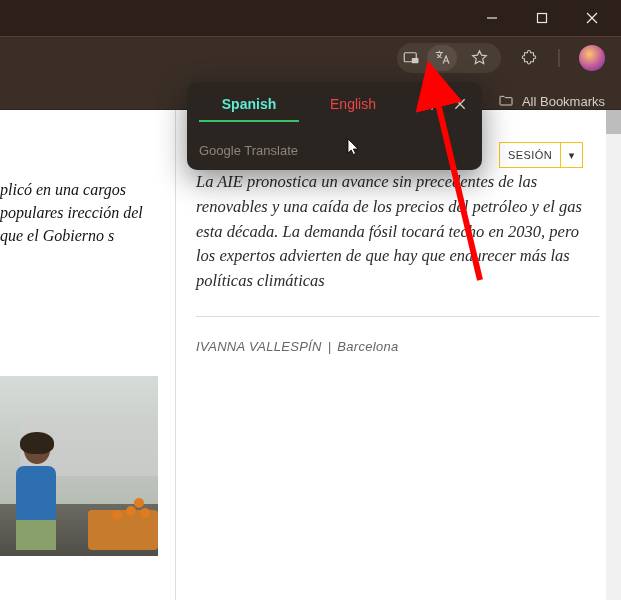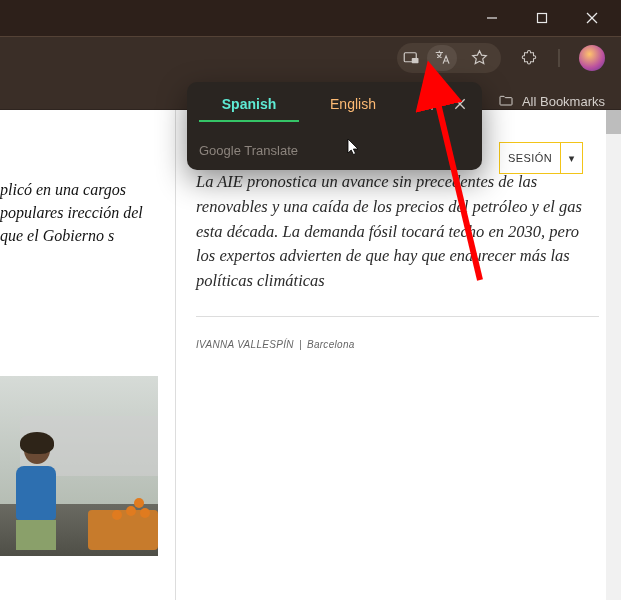--- a/index.html
+++ b/index.html
@@ -26,43 +26,43 @@
 
   .cols { display:flex; height:100%; }
   .left { width:175px; padding:68px 10px 0 0; font-family:Georgia,'Times New Roman',serif; font-size:16px; line-height:1.45; color:#121212; text-align:left; }
   .divider { width:1px; background:#ddd; margin:0; }
   .right { flex:1; padding:60px 22px 0 20px; font-family:Georgia,'Times New Roman',serif; color:#151515; }
 
   .art1 .body, .art2 .body { font-size:16.5px; line-height:1.5; color:#2b2b2b; }
   .art-div { height:1px; background:#ddd; margin:22px 0 22px 0; }
   .headline { font-family:Georgia,serif; font-weight:700; font-size:22px; line-height:1.3; color:#111; }
   .badge { display:inline-flex; align-items:center; justify-content:center; width:20px; height:20px; background:#f5c518; color:#111; font-weight:700; font-size:13px; vertical-align:baseline; margin-right:4px; }
-  .byline { font-size:10px; letter-spacing:.3px; color:#666; margin:10px 0 14px; font-family:Arial,sans-serif; }
+  .byline { font-size:13px; letter-spacing:.3px; color:#666; margin:10px 0 14px; font-family:Arial,sans-serif; }
   .byline .loc { font-weight:400; }
   .byline .sep { margin:0 2px; }
 
   .thumb { position:absolute; left:0; top:376px; width:158px; height:180px; background:#888; overflow:hidden; }
   .thumb .sky { position:absolute; inset:0; background:linear-gradient(#d6dbd7,#bfc6bf 50%,#a9b2a5); }
   .thumb .van { position:absolute; left:20px; top:40px; width:150px; height:60px; background:#cfcfcf; border-radius:6px; opacity:.6; }
   .thumb .ground { position:absolute; left:0; right:0; bottom:0; height:52px; background:linear-gradient(#6a6a62,#4f4f47); }
   .thumb .kid { position:absolute; left:16px; top:60px; width:44px; height:110px; }
   .thumb .kid .head { width:26px; height:28px; background:#6a4a34; border-radius:50%; margin-left:8px; }
   .thumb .kid .hair { position:absolute; top:-4px; left:4px; width:34px; height:22px; background:#2e2418; border-radius:50% 50% 40% 40%; }
   .thumb .kid .torso { width:40px; height:54px; background:#2d6fb0; border-radius:8px 8px 4px 4px; margin-top:2px; }
   .thumb .kid .legs { width:40px; height:30px; background:#8aa06a; }
   .thumb .basket { position:absolute; right:0; bottom:6px; width:70px; height:40px; background:#c77b2c; border-radius:4px; }
   .thumb .orng { position:absolute; width:10px; height:10px; background:#e07b1f; border-radius:50%; }
 
-  .sesion { position:absolute; top:142px; right:38px; height:32px; display:flex; align-items:center; border:1px solid #f2c418; font-size:11px; font-family:Arial,sans-serif; color:#333; background:#fff; }
+  .sesion { position:absolute; top:142px; right:38px; height:26px; display:flex; align-items:center; border:1px solid #f2c418; font-size:11px; font-family:Arial,sans-serif; color:#333; background:#fff; }
   .sesion .lab { padding:0 8px; letter-spacing:.4px; }
   .sesion .dd { width:22px; border-left:1px solid #f2c418; display:flex; align-items:center; justify-content:center; height:100%; }
 
   .translate-pop { position:absolute; left:187px; top:82px; width:295px; height:88px; background:#2a2521; border-radius:10px; box-shadow:0 10px 30px rgba(0,0,0,.45); color:#e9e6e3; }
   .translate-pop .tabs { display:flex; align-items:center; height:44px; padding:0 10px; position:relative; }
-  .translate-pop .tab { flex:0 0 auto; width:104px; text-align:center; font-size:14px; line-height:44px; color:#fdba74; }
+  .translate-pop .tab { flex:0 0 auto; width:104px; text-align:center; font-size:14px; line-height:44px; color:#ef4444; }
   .translate-pop .tab.active { color:#5eead4; font-weight:600; }
   .translate-pop .tab.active::after { content:""; position:absolute; left:12px; bottom:4px; width:100px; height:2px; background:#35c467; }
   .translate-pop .kebab { margin-left:auto; width:24px; height:24px; display:flex; align-items:center; justify-content:center; color:#cfcac6; }
   .translate-pop .close { width:24px; height:24px; display:flex; align-items:center; justify-content:center; color:#cfcac6; margin-left:4px; }
   .translate-pop .brand { position:absolute; left:12px; bottom:12px; font-size:13px; color:#8c847d; font-family:Arial,sans-serif; }
   .translate-pop .cursor { position:absolute; left:160px; top:56px; color:#fff; }
 
   .arrow { position:absolute; pointer-events:none; }
   .arrow svg { overflow:visible; }
 </style>

